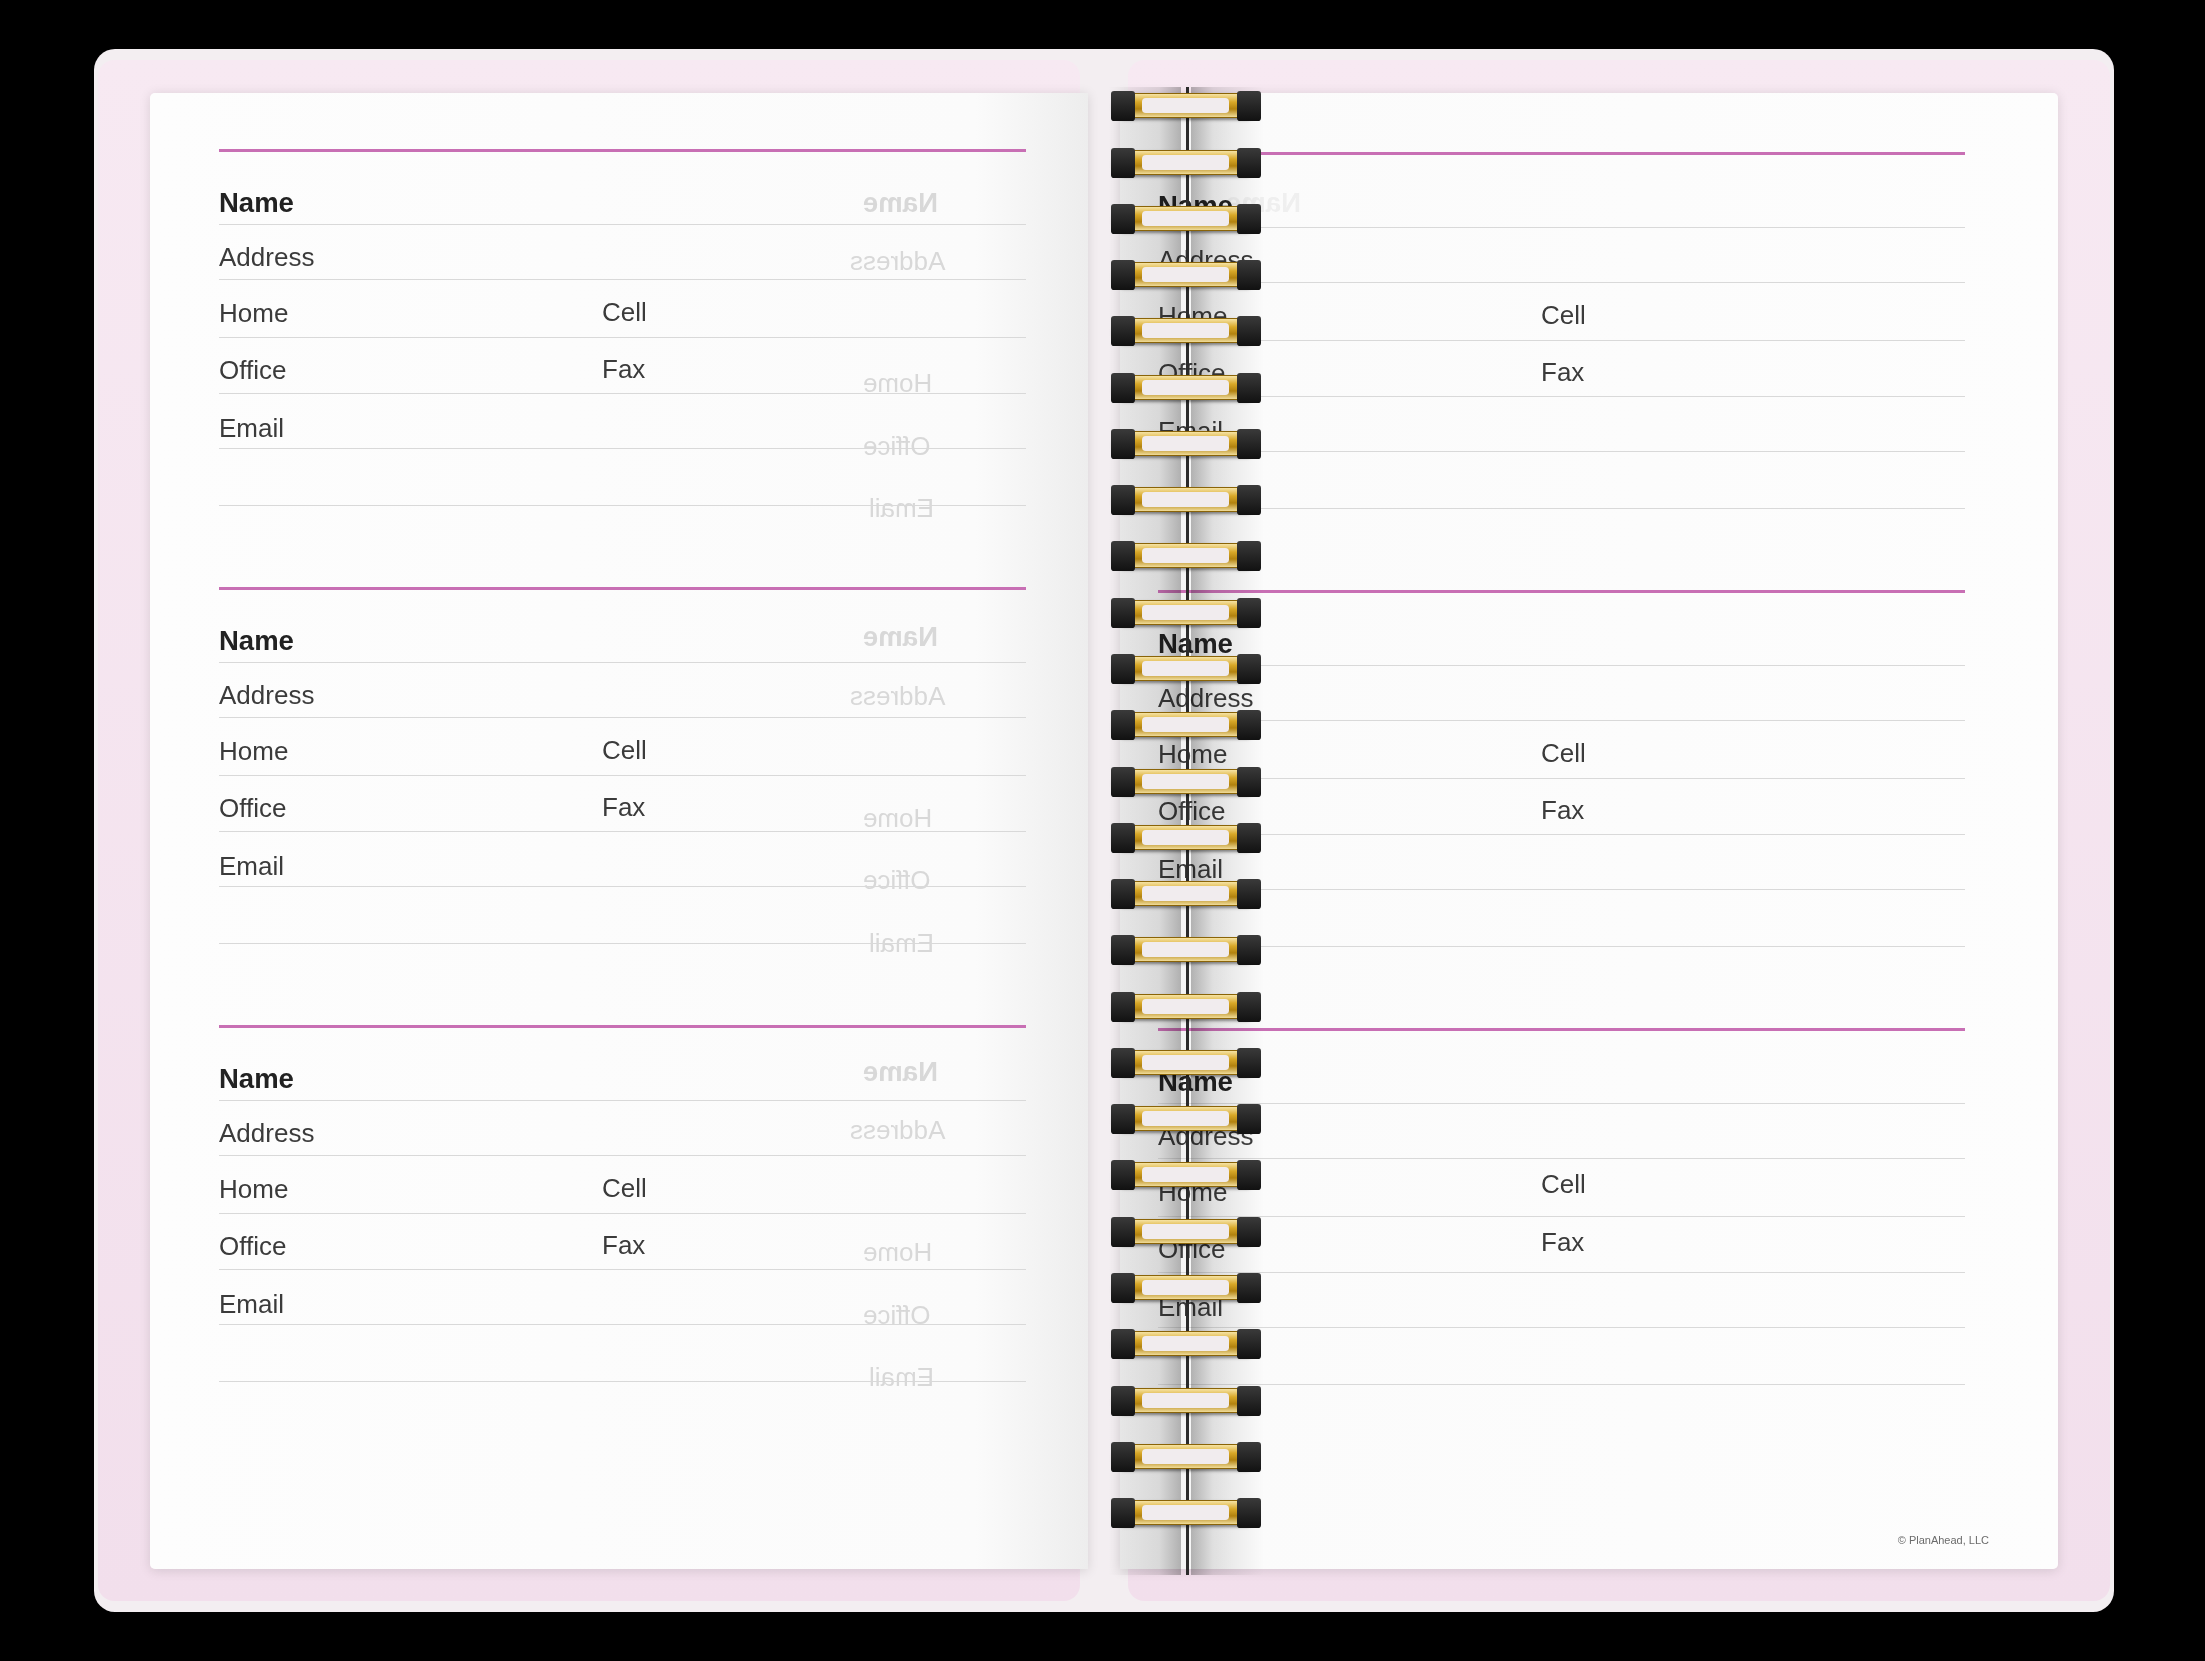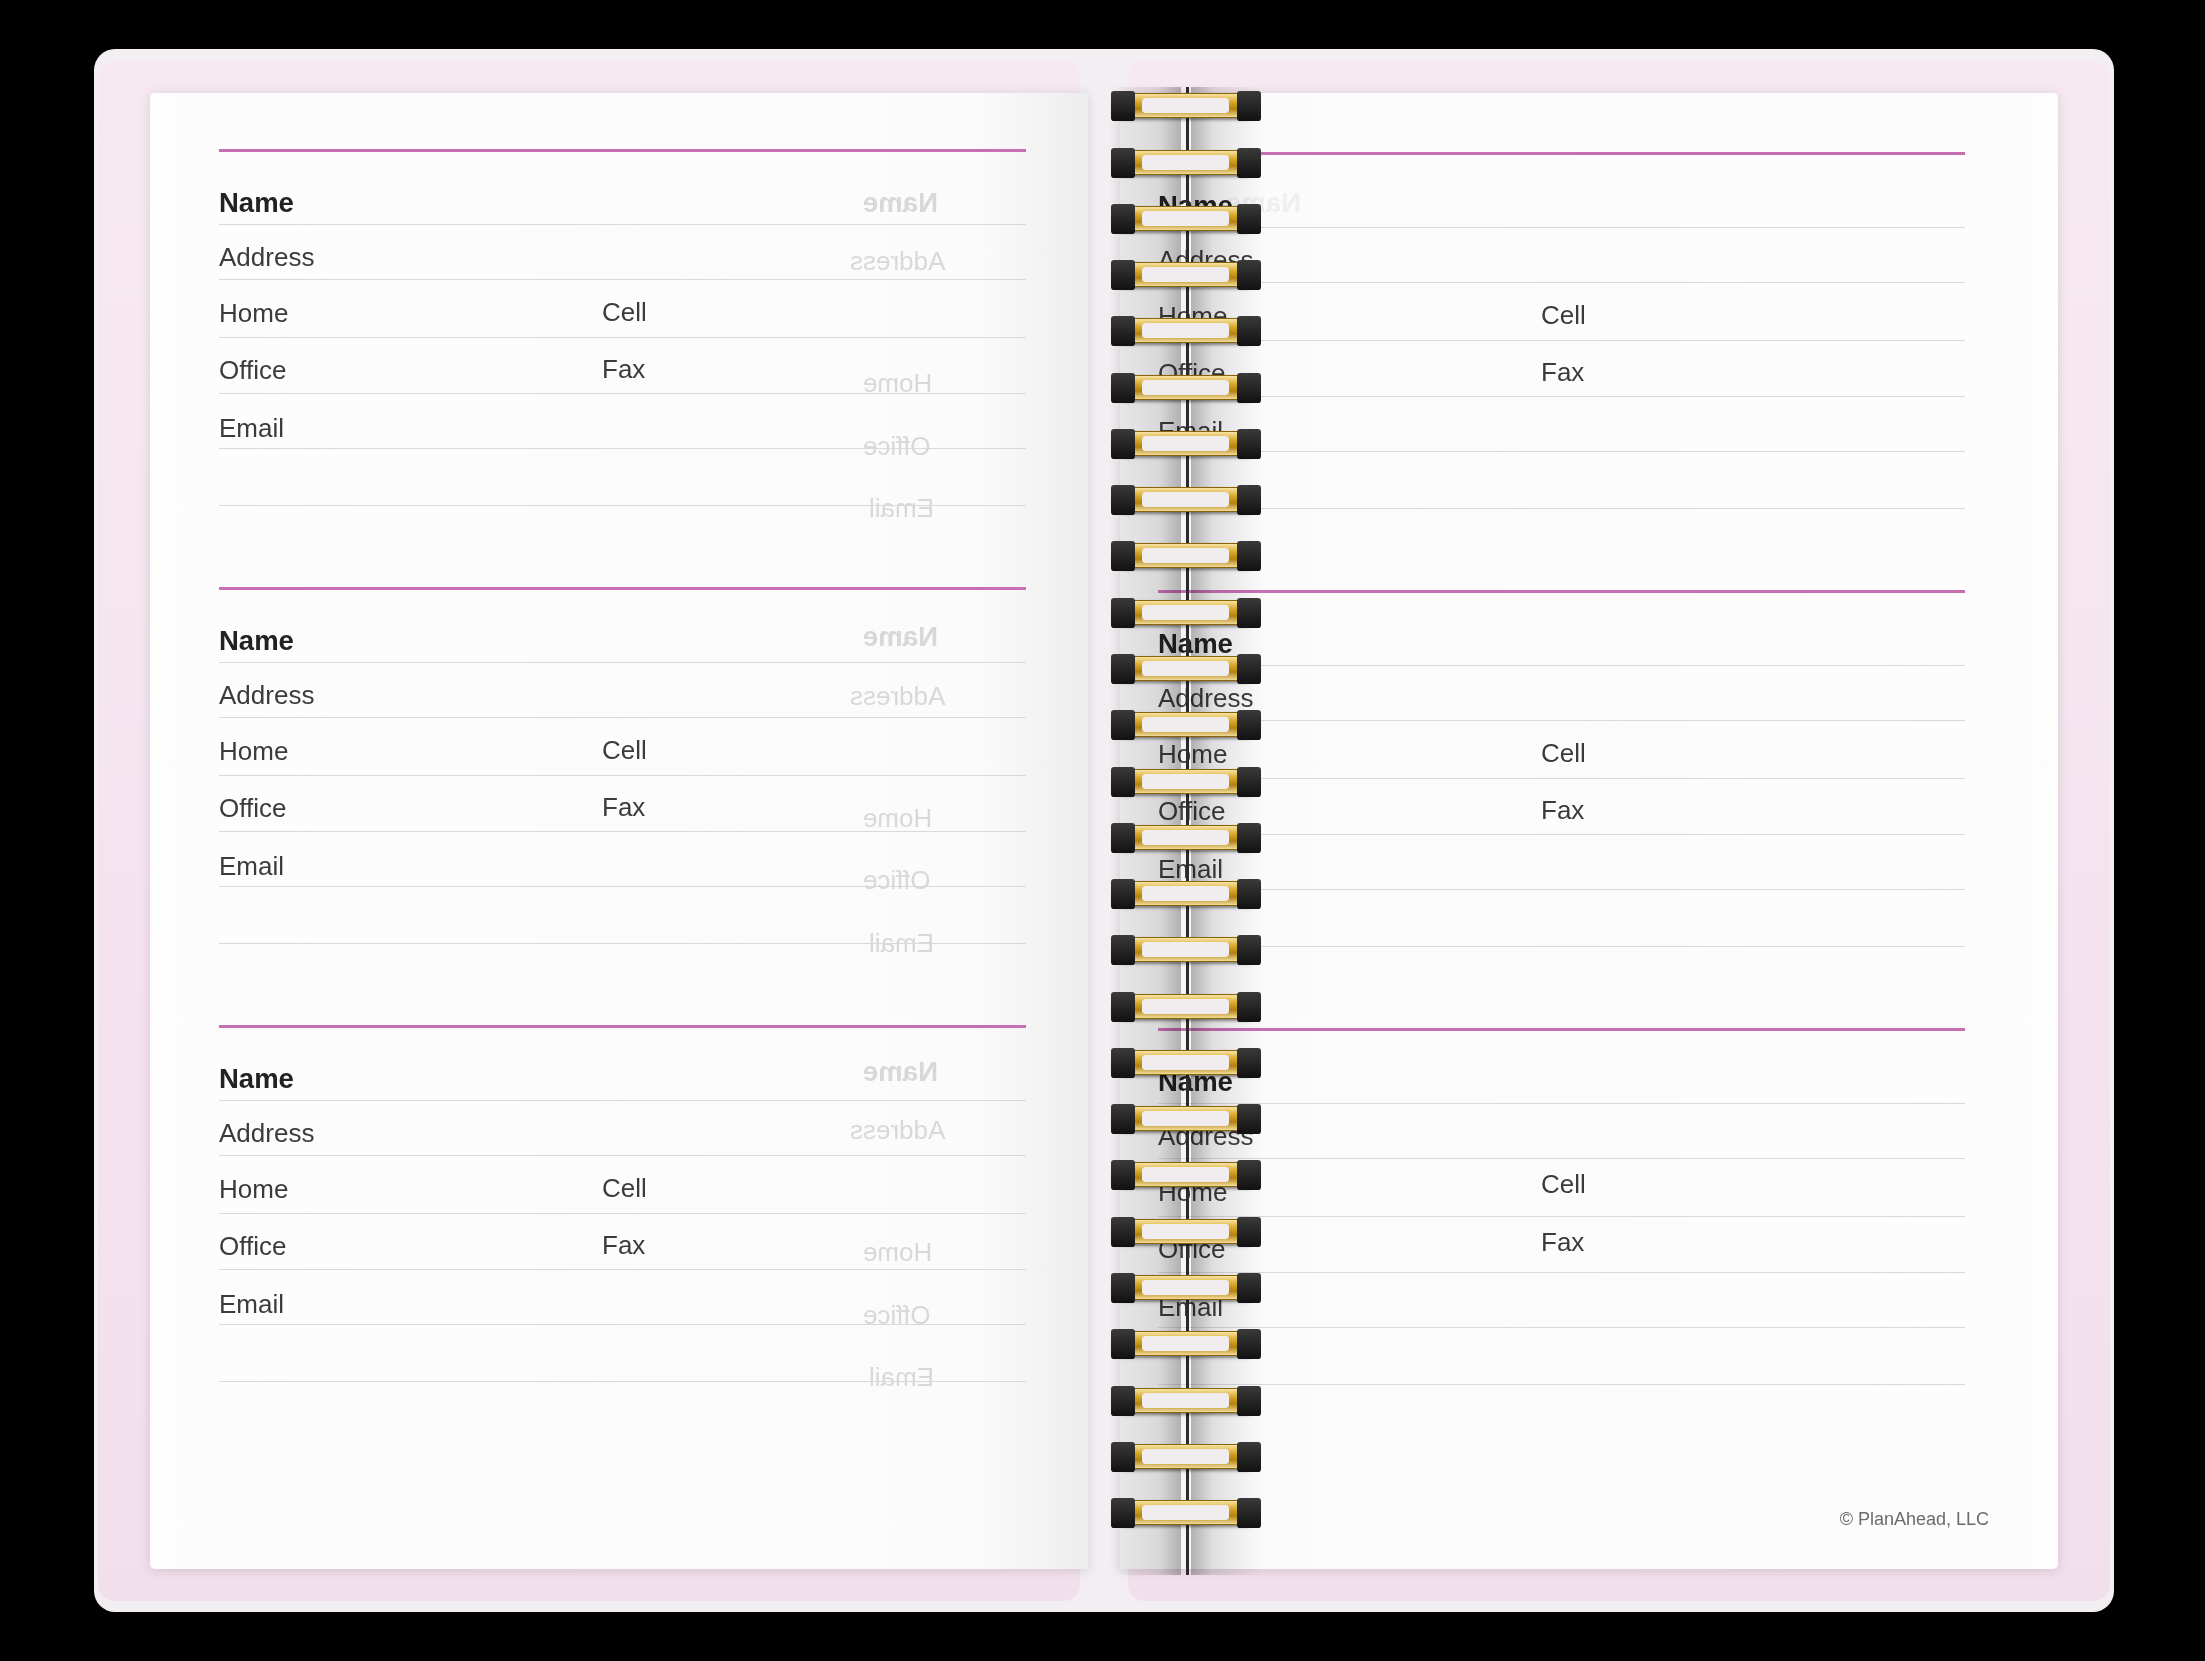--- a/index.html
+++ b/index.html
@@ -171,22 +171,22 @@
   .coil .gap {
     position: absolute; left: 29px; right: 29px; top: 5px; height: 15px;
     background: #f1ecee;
     border-radius: 3.8px;
   }
 
   
   .copyright {
     position: absolute;
     right: 69px;
-    bottom: 39px;
-    font-size: 18px;
+    bottom: 23px;
+    font-size: 11px;
     color: #6b6b6b;
   }
 
   
   .bleed {
     position: absolute;
     color: rgba(90,90,90,0.22);
     font-size: 26px;
     transform: scaleX(-1);
     white-space: nowrap;

